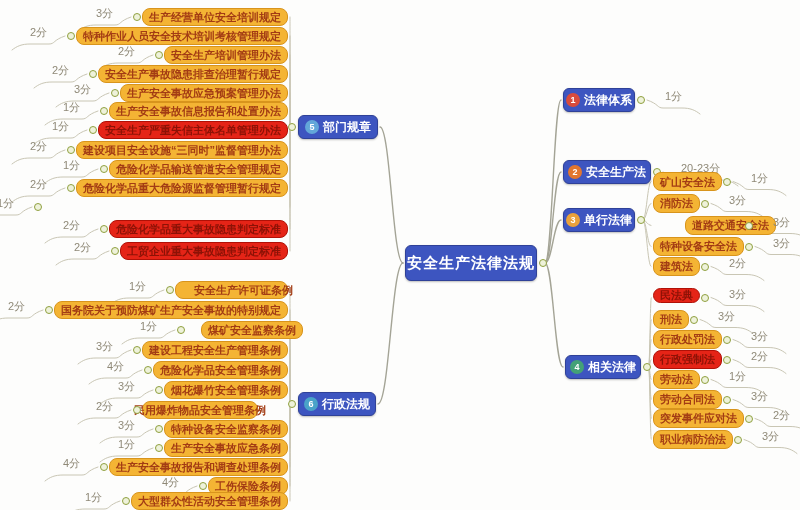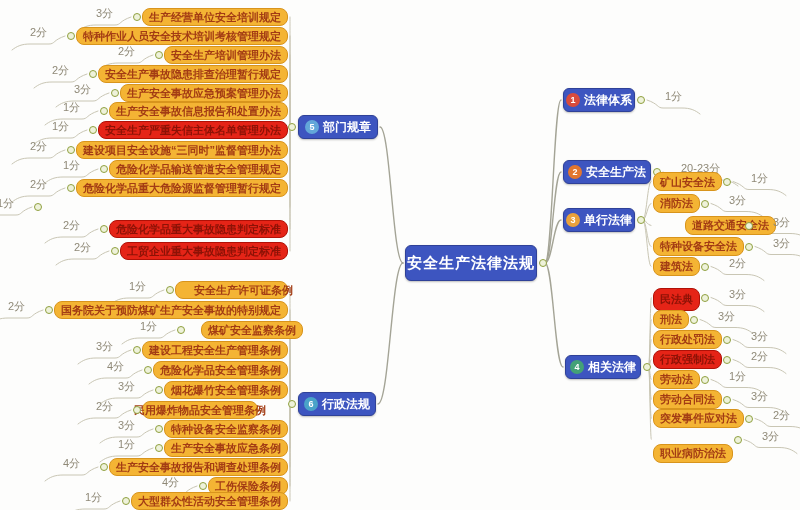--- a/index.html
+++ b/index.html
@@ -158,21 +158,21 @@
     <div class="topic" style="left: 653px; top: 257px; width: 47px; height: 19px;">
       <span>建筑法</span>
     </div>
     <div class="dot" style="left: 701px; top: 262.5px;"></div>
     <div class="score" style="left: 729px; top: 255.5px;">2分</div>
     <div class="blue-node" style="left: 565px; top: 355px; width: 76px; height: 24px;">
       <span class="badge" style="background: rgb(67, 161, 119);">4</span>
       <span>相关法律</span>
     </div>
     <div class="dot" style="left: 643px; top: 363px;"></div>
-    <div class="topic hl" style="left: 653px; top: 288px; width: 47px; height: 23px; justify-content: center;">
+    <div class="topic hl" style="left: 653px; top: 288px; width: 47px; height: 15px; justify-content: center;">
       <span>民法典</span>
     </div>
     <div class="dot" style="left: 701px; top: 293.5px;"></div>
     <div class="score" style="left: 729px; top: 286.5px;">3分</div>
     <div class="topic" style="left: 653px; top: 310px; width: 36px; height: 19px;">
       <span>刑法</span>
     </div>
     <div class="dot" style="left: 690px; top: 315.5px;"></div>
     <div class="score" style="left: 718px; top: 308.5px;">3分</div>
     <div class="topic" style="left: 653px; top: 330px; width: 69px; height: 19px;">
@@ -193,21 +193,21 @@
     <div class="topic" style="left: 653px; top: 390px; width: 69px; height: 19px;">
       <span>劳动合同法</span>
     </div>
     <div class="dot" style="left: 723px; top: 395.5px;"></div>
     <div class="score" style="left: 751px; top: 388.5px;">3分</div>
     <div class="topic" style="left: 653px; top: 409px; width: 91px; height: 19px;">
       <span>突发事件应对法</span>
     </div>
     <div class="dot" style="left: 745px; top: 414.5px;"></div>
     <div class="score" style="left: 773px; top: 407.5px;">2分</div>
-    <div class="topic" style="left: 653px; top: 444px; width: 80px; height: 19px;">
+    <div class="topic" style="left: 653px; top: 430px; width: 80px; height: 19px;">
       <span>职业病防治法</span>
     </div>
     <div class="dot" style="left: 734px; top: 435.5px;"></div>
     <div class="score" style="left: 762px; top: 428.5px;">3分</div>
     <div class="blue-node" style="left: 298px; top: 115px; width: 80px; height: 24px;">
       <span class="badge" style="background: rgb(98, 167, 217);">5</span>
       <span>部门规章</span>
     </div>
     <div class="dot" style="left: 288px; top: 123px;"></div>
     <div class="topic" style="left: 142px; top: 8px; width: 146px; height: 18px;">

